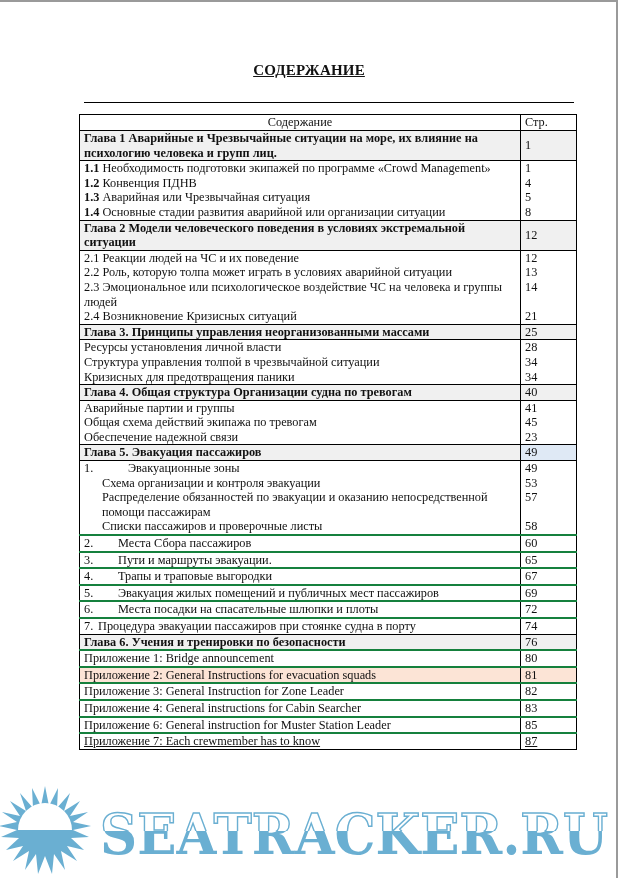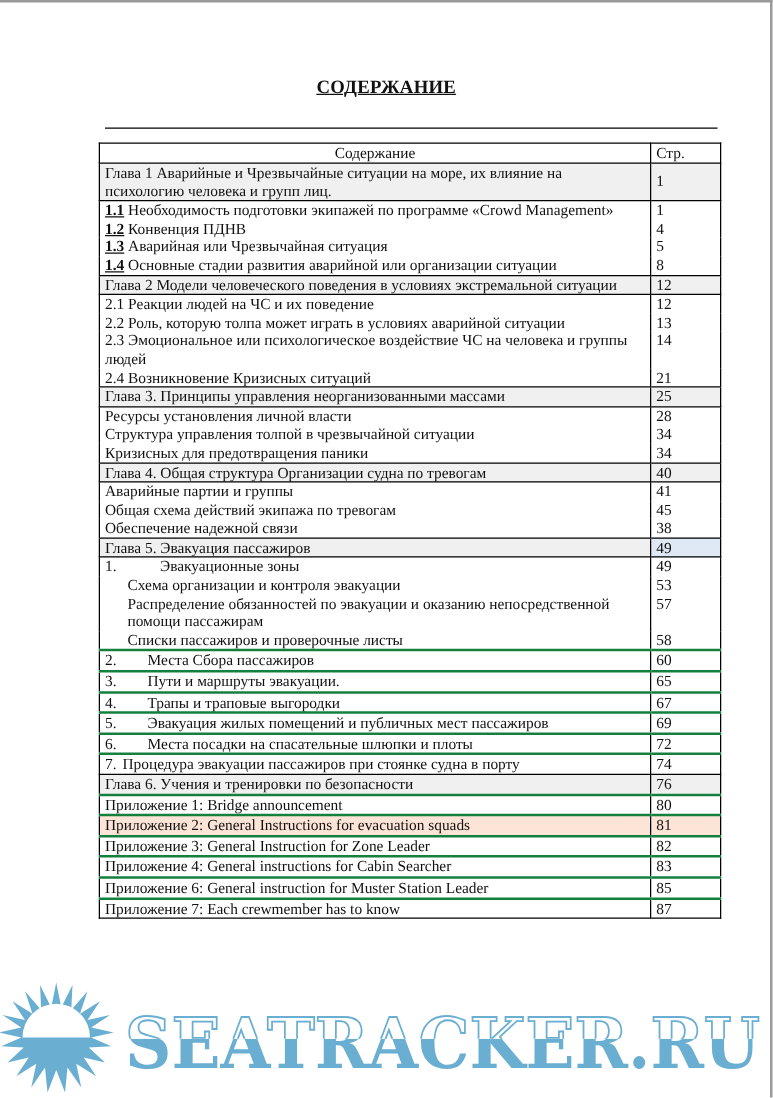--- a/index.html
+++ b/index.html
@@ -27,33 +27,33 @@
   table.toc td {
     border-left: 1px solid #000; border-right: 1px solid #000;
     padding: 0 4px; vertical-align: top;
   }
   table.toc col.c1 { width: 441px; }
   table.toc col.c2 { width: 56px; }
   tr.hdr td { border-top: 1px solid #000; border-bottom: 1px solid #000; height: 15px; }
   tr.hdr td.h1 { text-align: center; }
   tr.chapter td {
     border-top: 1px solid #000; border-bottom: 1px solid #000;
-    background: #f0f0f0; font-weight: normal;
+    background: #f0f0f0; font-weight: bold;
   }
   tr.chapter td.pg { font-weight: normal; vertical-align: middle; }
   tr.chapter.tall td.pg { vertical-align: middle; }
   tr.boxed td { border-top: 2px solid #15803d; border-bottom: 1px solid #000; }
   tr.hl-blue td.pg { background: #dfe9f5; }
   tr.hl-peach td { background: #fce4d6; margin-top: 17px; }
-  tr.last td { border-bottom: 1px solid #000; }
+  tr.last td { border-bottom: 1px solid #000; text-decoration: underline; }
   .num { display: inline-block; width: 34px; }
   .num.wide { width: 44px; }
   .num.short { width: 14px; }
   .indent { padding-left: 22px !important; }
-  b.secnum { font-weight: bold; text-decoration: underline; }
+  b.secnum { font-weight: bold; }
 
   .watermark { position: absolute; left: 0; top: 784px; width: 618px; height: 94px; }
 </style>
 </head>
 <body>
 
 <div class="page-edge-top"></div>
 <div class="page-edge-right"></div>
 
 <div class="doc-title">СОДЕРЖАНИЕ</div>
@@ -136,21 +136,21 @@
   <tr>
     <td>Аварийные партии и группы</td>
     <td>41</td>
   </tr>
   <tr>
     <td>Общая схема действий экипажа по тревогам</td>
     <td>45</td>
   </tr>
   <tr>
     <td>Обеспечение надежной связи</td>
-    <td>38</td>
+    <td>23</td>
   </tr>
 
   <tr class="chapter hl-blue">
     <td>Глава 5. Эвакуация пассажиров</td>
     <td class="pg">49</td>
   </tr>
   <tr>
     <td><span class="num wide">1.</span><span>Эвакуационные зоны</span></td>
     <td>49</td>
   </tr>

